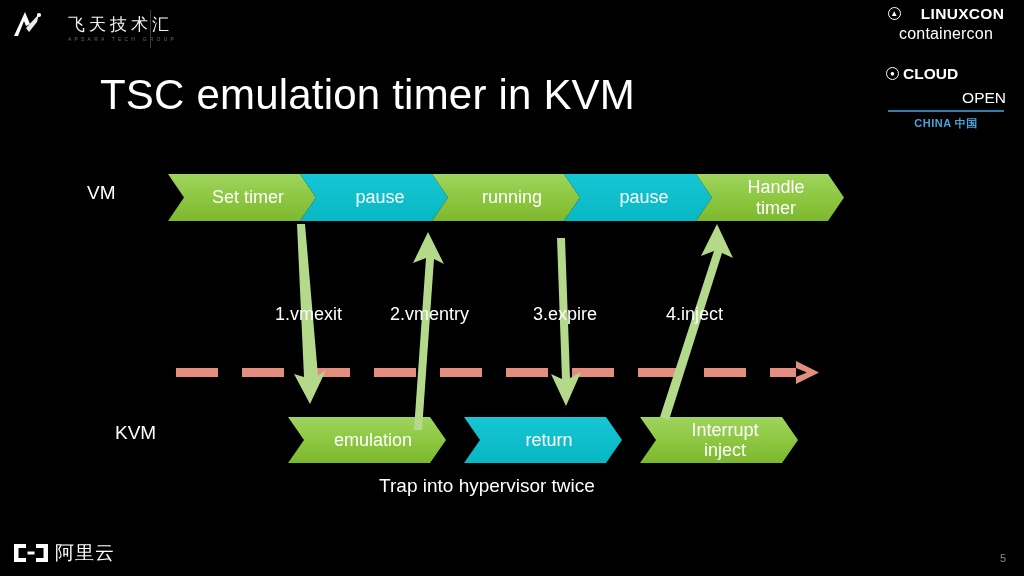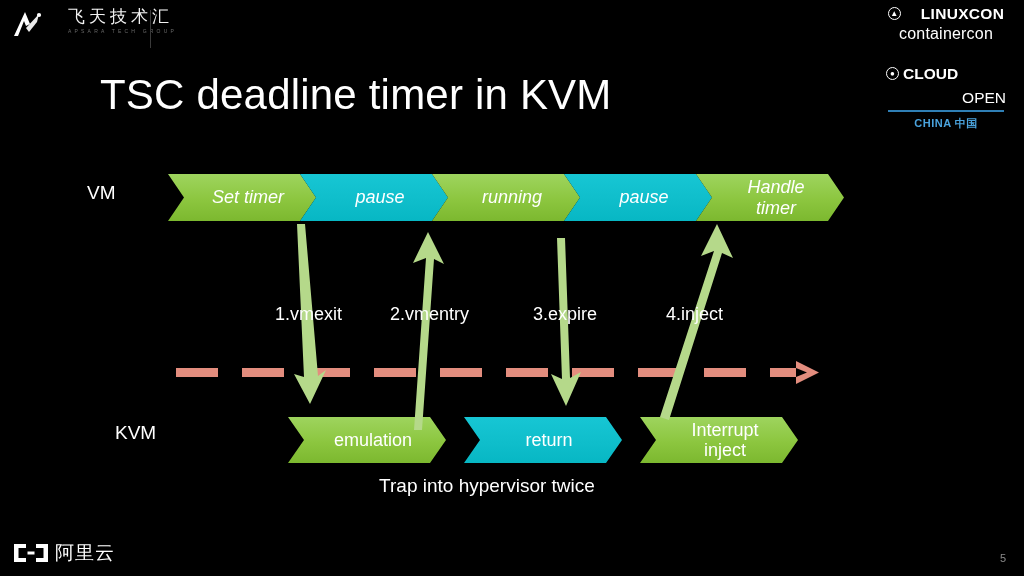--- a/index.html
+++ b/index.html
@@ -5,21 +5,21 @@
   * { box-sizing: border-box; margin:0; padding:0; }
   html,body{ background:#000; }
   body{
     width:1024px; height:576px;
     font-family:"Liberation Sans", sans-serif;
     color:#fff; overflow:hidden; position:relative;
   }
   #slide{ position:absolute; inset:0; background:#000; }
 
   
-  #brand-left{ position:absolute; left:10px; top:8px; display:flex; align-items:flex-start; gap:24px; }
+  #brand-left{ position:absolute; left:10px; top:8px; display:flex; align-items:flex-end; gap:24px; }
   #brand-left .mark{ width:34px; height:34px; position:relative; }
   #brand-left .mark svg{ display:block; }
   #brand-left .cn{ font-size:17px; letter-spacing:4px; color:#f2f2f2;
                    font-family:"DejaVu Sans", sans-serif; line-height:1; }
   #brand-left .sub{ font-size:5px; letter-spacing:3.2px; color:#6a6a6a; margin-top:3px;
                     font-family:"Liberation Sans", sans-serif; }
   #brand-left .rule{ position:absolute; left:140px; top:2px; width:1px; height:38px; background:#3a3a3a; }
 
   
   #brand-right{ position:absolute; right:14px; top:6px; width:128px; text-align:center; }
@@ -45,21 +45,21 @@
     font-family:"Liberation Sans", sans-serif;
   }
 
   
   .row-label{ position:absolute; font-size:19px; color:#ffffff; }
   #label-vm{ left:87px; top:182px; }
   #label-kvm{ left:115px; top:422px; }
 
   
   .chev-row{ position:absolute; display:flex; }
-  #row-vm{ left:168px; top:174px; height:47px;font-style:italic; }
+  #row-vm{ left:168px; top:174px; height:47px; }
   #row-kvm{ left:288px; top:417px; height:46px;gap:34px; }
 
   .chev{
     position:relative; height:100%;
     display:flex; align-items:center; justify-content:center;
     color:#fff; font-size:18px; line-height:1.12; text-align:center;
     margin-right:-16px; padding-left:16px; padding-right:4px;
     clip-path: polygon(0 0, calc(100% - 16px) 0, 100% 50%, calc(100% - 16px) 100%, 0 100%, 16px 50%);
   }
   .chev.first{
@@ -136,21 +136,21 @@
       <span class="t3a">CLOUD</span>
         <span class="t3b">OPEN</span>
     </div>
     <div class="divider"></div>
     <div class="t4">
       <span>CHINA</span>
       <span class="zh">中国</span>
     </div>
   </div>
 
-  <div id="page-title">TSC deadline timer in KVM</div>
+  <div id="page-title">TSC emulation timer in KVM</div>
 
   <div class="row-label" id="label-vm">VM</div>
   <div class="row-label" id="label-kvm">KVM</div>
 
   <div class="chev-row" id="row-vm">
       <div class="chev green first" style="width: 148px;">
         <span>Set timer</span>
       </div>
       <div class="chev teal" style="width: 148px;">
         <span>pause</span>

